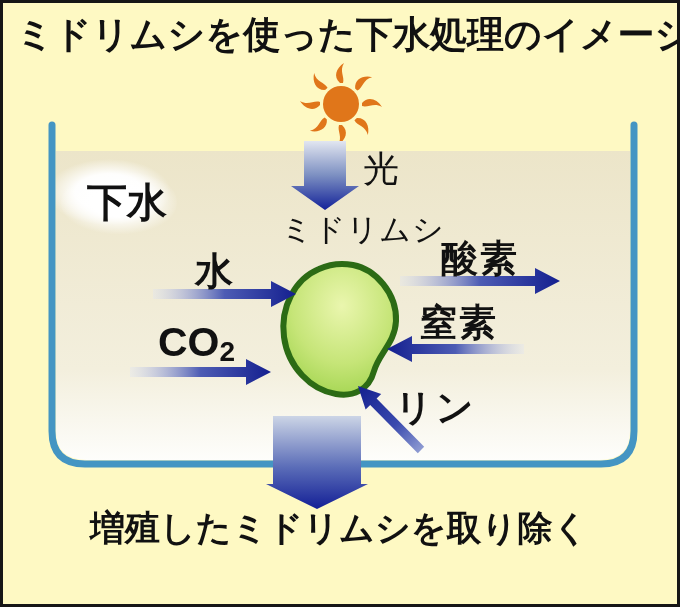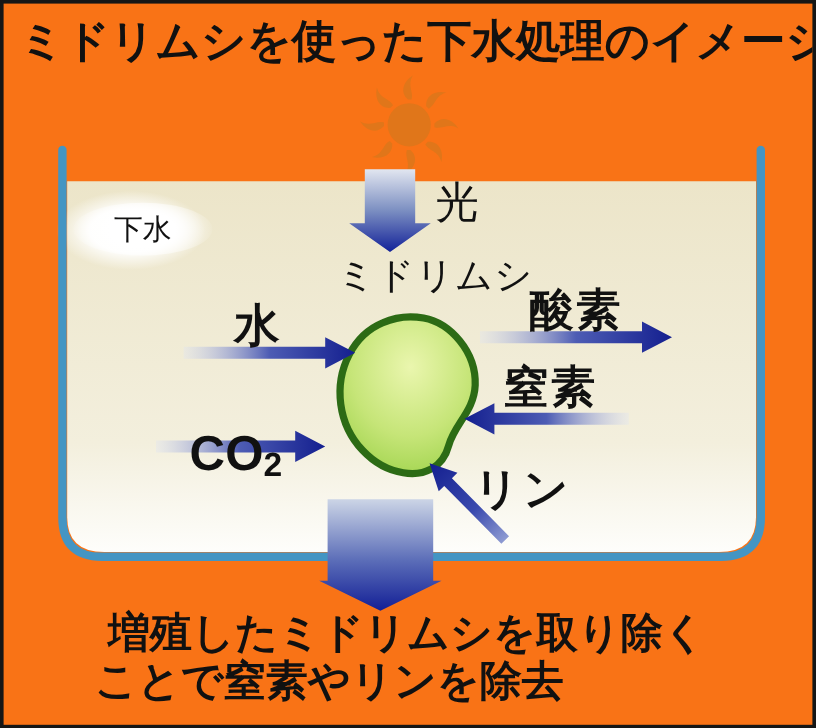--- a/index.html
+++ b/index.html
@@ -1,36 +1,36 @@
 <!DOCTYPE html>
 <html><head>
 <meta charset="utf-8">
 <style>
   html,body{margin:0;padding:0;background:#fff;}
   .frame{
     position:relative;width:680px;height:607px;box-sizing:border-box;
-    border:3px solid #161616;background:#f97316;overflow:hidden;
+    border:3px solid #161616;background:#fef9c3;overflow:hidden;
     font-family:"Liberation Sans","DejaVu Sans",sans-serif;color:#111;
   }
   .abs{position:absolute;}
   .title{
     left:13px;top:7px;width:660px;
     font-size:37px;font-weight:bold;letter-spacing:0px;white-space:nowrap;
   }
   svg.layer{position:absolute;left:0;top:0;}
   .lbl{position:absolute;white-space:nowrap;}
   .lbl-light{left:360px;top:142px;font-size:36px;}
   .lbl-sewage{
-    left:58px;top:166px;width:96px;text-align:center;font-size:24px;
+    left:58px;top:166px;width:96px;text-align:right;font-size:40px;
     background:radial-gradient(ellipse 60px 32px at 50% 50%, #ffffff 45%, rgba(255,255,255,0) 100%);
-    padding:6px 10px;border-radius:50%;
+    padding:6px 10px;border-radius:50%;font-weight:bold;
   }
   .lbl-euglena{left:278px;top:206px;font-size:31px;letter-spacing:1px;}
   .lbl-water{left:192px;top:243px;font-size:38px;font-weight:bold;}
-  .lbl-co2{left:155px;top:316px;font-weight:bold;margin-top:36px;}
+  .lbl-co2{left:155px;top:316px;font-weight:bold;}
   .co2-base{font-size:41px;}
   .co2-sub{font-size:28px;vertical-align:-5px;}
   .lbl-oxygen{left:438px;top:231px;font-size:37px;font-weight:bold;letter-spacing:2px;}
   .lbl-nitrogen{left:417px;top:295px;font-size:37px;font-weight:bold;letter-spacing:2px;}
   .lbl-phosphorus{left:392px;top:380px;font-size:37px;font-weight:bold;letter-spacing:3px;text-align:center;}
   .caption{left:76px;top:505px;font-size:35px;font-weight:bold;line-height:40px;}
   .caption .l1{margin-left:11px;}
 </style>
 </head>
 <body>
@@ -133,16 +133,15 @@
   <div class="lbl lbl-co2">
     <span class="co2-base">CO</span><span class="co2-sub">2</span>
   </div>
 
   <div class="lbl lbl-oxygen">酸素</div>
   <div class="lbl lbl-nitrogen">窒素</div>
   <div class="lbl lbl-phosphorus">リン</div>
 
   <div class="abs caption">
     <div class="l1">増殖したミドリムシを取り除く</div>
-    <div class="l2">ことで窒素やリンを除去</div>
   </div>
 
 </div>
 
 </body></html>

